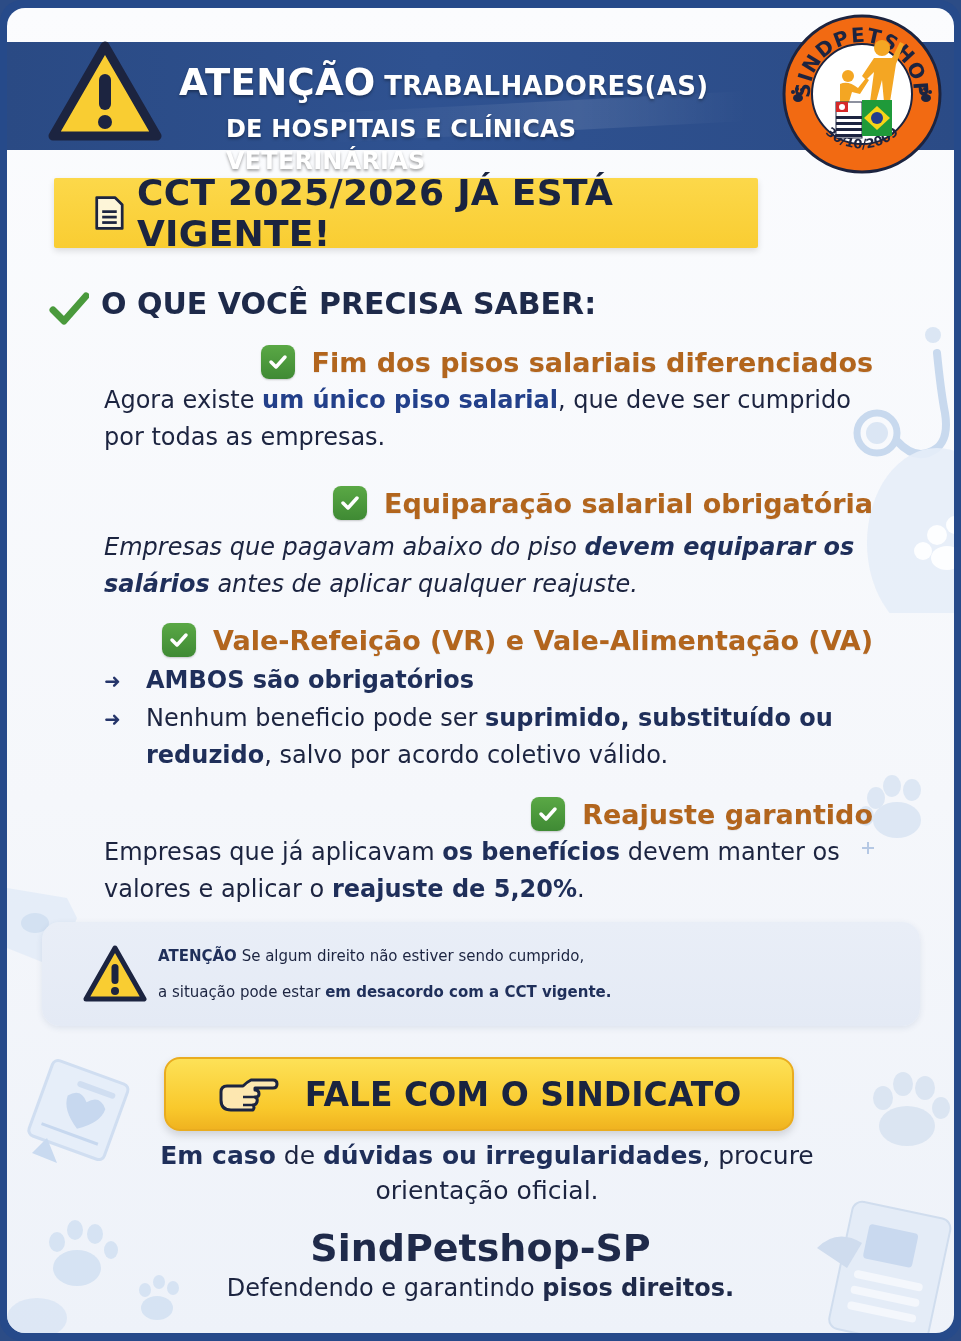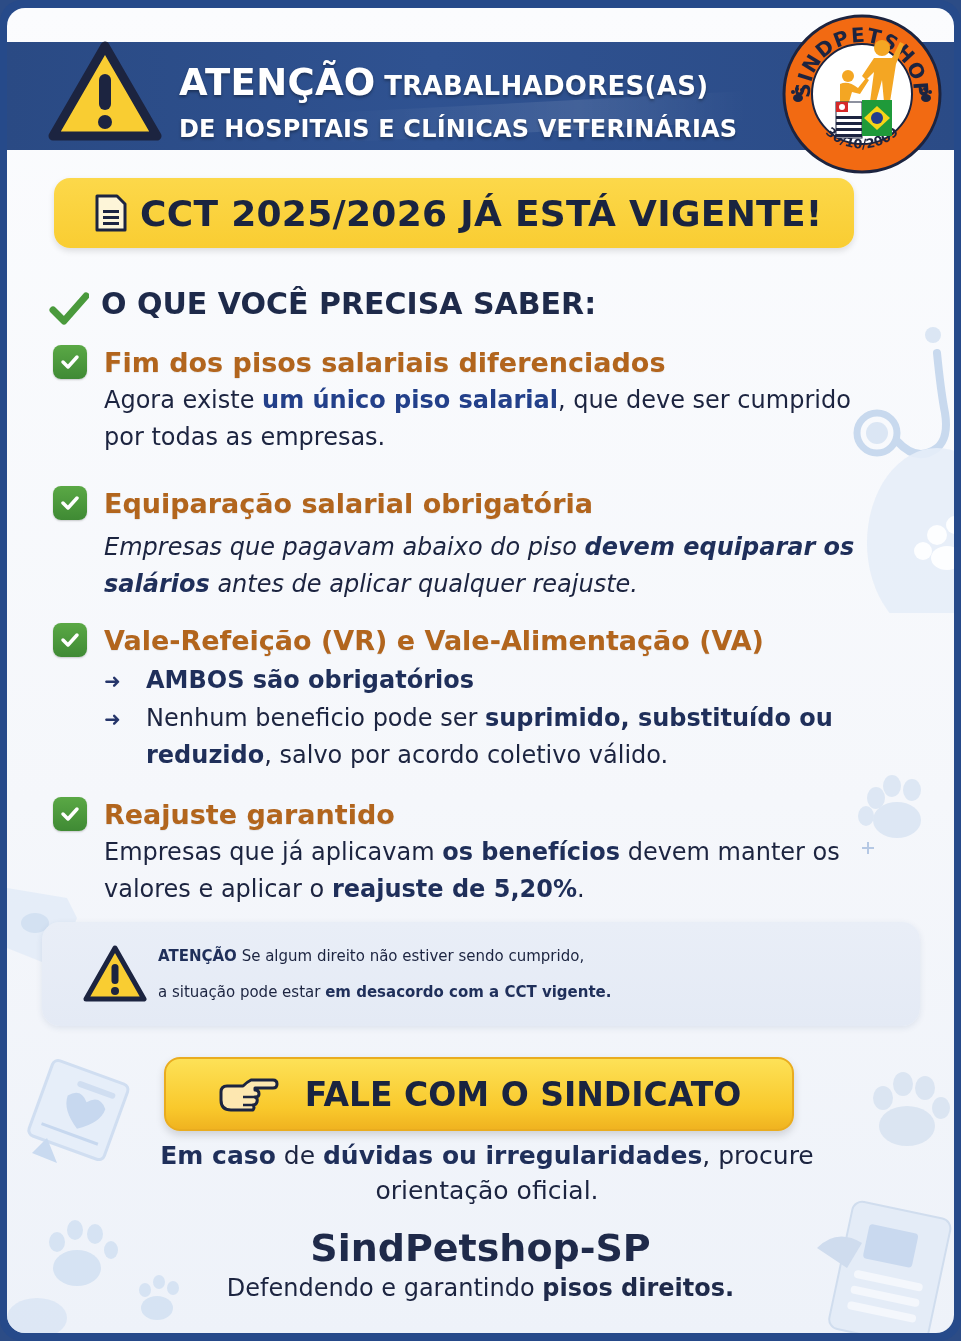--- a/index.html
+++ b/index.html
@@ -27,46 +27,46 @@
     transform: skewY(-3deg);
   }
   .warn-big { position: absolute; left: 40px; top: 32px; width: 116px; height: 104px; }
   .header-title {
     position: absolute; left: 172px; top: 52px; width: 600px; color: #ffffff;
     font-weight: 700; text-shadow: 0 2px 3px rgba(0,0,0,0.35);
   }
   .header-title .line1 { font-size: 30px; letter-spacing: 0.3px; line-height: 46px; }
   .header-title .line1 .big { font-size: 37px; font-family: "DejaVu Sans", sans-serif; font-weight: 700; }
   .header-title .line1 .small { font-family: "DejaVu Sans", sans-serif; font-size: 26px; }
-  .header-title .line2 { font-family: "DejaVu Sans", sans-serif; font-size: 24px; line-height: 32px; margin-top: 4px; letter-spacing: 0.2px; }
+  .header-title .line2 { font-family: "DejaVu Sans", sans-serif; font-size: 24px; line-height: 32px; margin-top: 4px; letter-spacing: 0.2px; margin-left: 47px; }
 
   .logo { position: absolute; left: 773px; top: 4px; width: 164px; height: 164px; }
 
   
   .cct-banner {
-    position: absolute; left: 47px; top: 170px; width: 800px; height: 70px;
+    position: absolute; left: 47px; top: 170px; width: 704px; height: 70px;
     background: linear-gradient(180deg, #fcd84a 0%, #f9cd32 100%);
-    border-radius: 16px; box-shadow: 0 3px 6px rgba(0,0,0,0.12);
+    border-radius: 2px; box-shadow: 0 3px 6px rgba(0,0,0,0.12);
     display: flex; align-items: center; padding-left: 40px;
   }
   .cct-banner .doc-icon { width: 34px; height: 40px; margin-right: 12px; }
   .cct-banner .cct-text {
     font-family: "DejaVu Sans", sans-serif; font-weight: 700; font-size: 36px; color: #1a2440; letter-spacing: 0.3px;
   }
 
   .section-heading {
     position: absolute; left: 42px; top: 270px; display: flex; align-items: center;
   }
   .section-heading .check-big { width: 40px; height: 40px; margin-right: 12px; margin-top: 10px; }
   .section-heading .heading-text {
     font-family: "DejaVu Sans", sans-serif; font-weight: 700; font-size: 30px; color: #1e2a4a;
   }
 
   .item { position: absolute; left: 46px; width: 820px; }
-  .item .item-head { display: flex; align-items: center; height: 40px; }
+  .item .item-head { display: flex; align-items: center; height: 40px; justify-content: flex-end; }
   .item .check-box {
     width: 34px; height: 34px; border-radius: 8px; background: linear-gradient(180deg,#5aa845,#3f8a34);
     display: flex; align-items: center; justify-content: center; margin-right: 17px; flex-shrink: 0;
     box-shadow: 0 1px 2px rgba(0,0,0,0.2);
   }
   .item .item-title {
     font-family: "DejaVu Sans", sans-serif; font-weight: 700; font-size: 27px; color: #b2651d;
     text-shadow: 0 1px 1px rgba(0,0,0,0.08);
   }
   .item .item-body {

